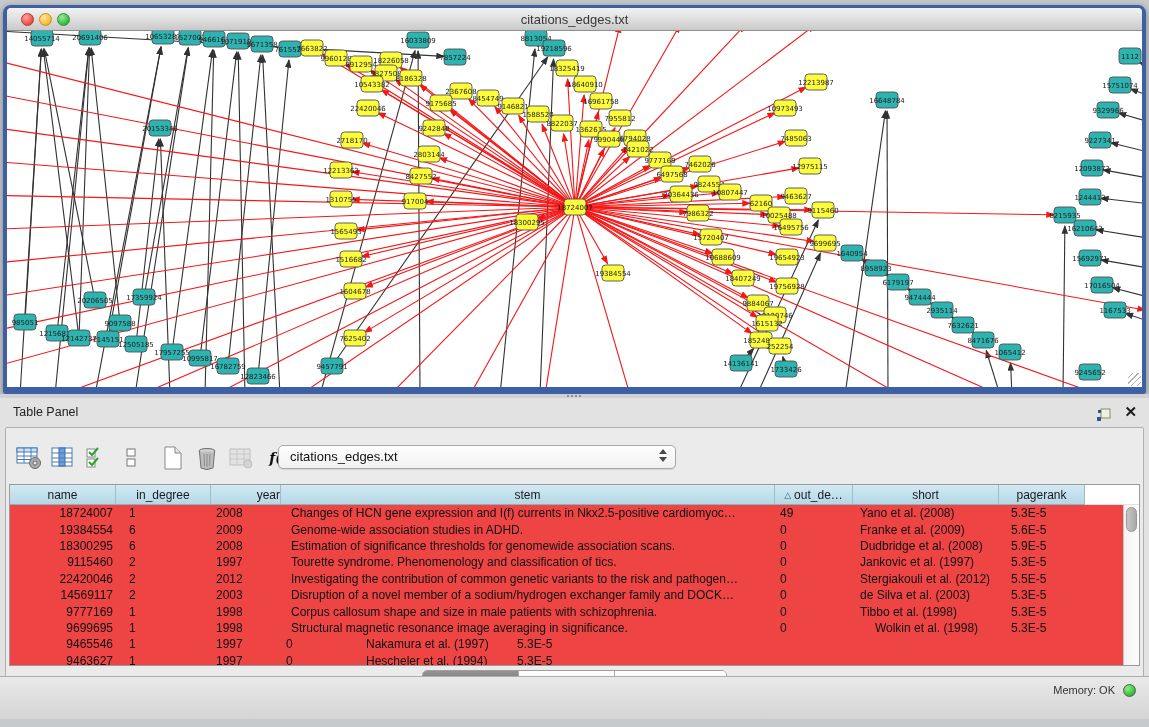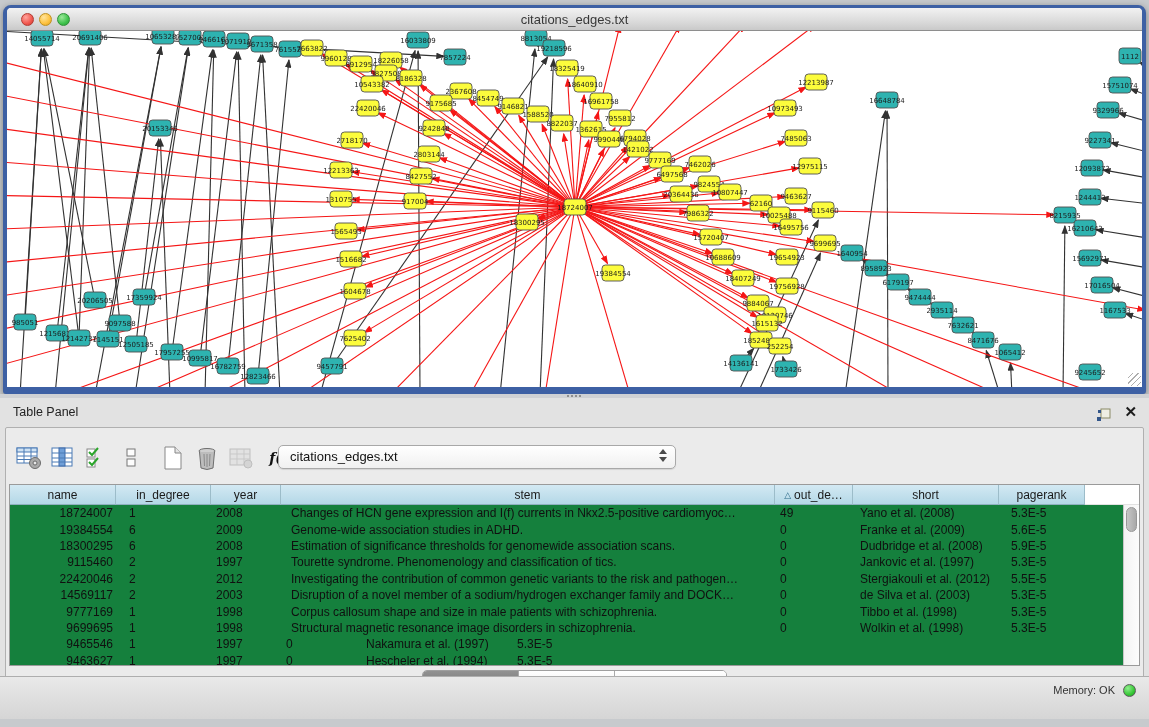--- a/index.html
+++ b/index.html
@@ -45,21 +45,21 @@
   .tbtn.gap { margin-left:8px; }
   .fx { font-family:"DejaVu Serif", serif; font-style:italic; font-size:14px; color:#111; font-weight:bold; }
   .combo { position:absolute; left:272px; top:17px; width:398px; height:24px;
     border:1px solid #a8a8a8; border-radius:5px; background:linear-gradient(#ffffff,#f0f0f0);
     font-size:13px; line-height:22px; padding-left:11px; color:#111;
     box-shadow:0 1px 1px rgba(0,0,0,.1); }
   .combo-arrows { position:absolute; right:7px; top:3px; width:9px; }
   .combo-arrows .up    { width:0;height:0;border-left:4px solid transparent;border-right:4px solid transparent;border-bottom:5px solid #4a4a4a; margin-bottom:3px; }
   .combo-arrows .down  { width:0;height:0;border-left:4px solid transparent;border-right:4px solid transparent;border-top:5px solid #4a4a4a; }
   
-  .tgrid { position:absolute; left:3px; right:3px; top:56px; bottom:30px; background:#15803d; border:1px solid #9a9a9a; overflow:hidden; }
+  .tgrid { position:absolute; left:3px; right:3px; top:56px; bottom:30px; background:#ef4444; border:1px solid #9a9a9a; overflow:hidden; }
   .thead { display:flex; height:20px; font-size:12px; color:#1a1a1a; }
   .th { background:linear-gradient(#d3e9f3,#b4d8e7); border-right:1px solid #9cbcc9; border-bottom:1px solid #8fb0bf;
         display:flex; align-items:center; justify-content:center; white-space:nowrap; overflow:hidden; flex:none; }
   .th .sort { color:#2e6b8a; font-size:9px; margin-right:3px; }
   .thead .filler { flex:1; background:#fff; border-bottom:1px solid #e2e2e2; }
   .tr { display:flex; height:16.4px; font-size:12px; color:#101010; align-items:center; }
   .td { flex:none; white-space:nowrap; overflow:hidden; padding:0 6px; }
   .td.c0 { text-align:right; padding-right:3px; }
   .td.c1 { padding-left:13px; }
   .td.c2 { padding-left:5px; }
@@ -797,21 +797,21 @@
         </span>
     </div>
     <div class="tgrid">
       <div class="thead" id="thead">
           <div class="th" style="width: 106px;">
             <span>name</span>
           </div>
           <div class="th" style="width: 95px;">
             <span>in_degree</span>
           </div>
-          <div class="th" style="width: 70px;">
+          <div class="th" style="width: 70px; justify-content: flex-end;">
             <span>year</span>
           </div>
           <div class="th" style="width: 494px;">
             <span>stem</span>
           </div>
           <div class="th" style="width: 78px;">
             <span class="sort">△</span>
             <span>out_de…</span>
           </div>
           <div class="th" style="width: 146px;">
@@ -883,23 +883,23 @@
             <div class="td c2" style="width: 70px;">1998</div>
             <div class="td c3" style="width: 494px;">Corpus callosum shape and size in male patients with schizophrenia.</div>
             <div class="td c4" style="width: 78px;">0</div>
             <div class="td c5" style="width: 146px;">Tibbo et al. (1998)</div>
             <div class="td c6" style="width: 86px;">5.3E-5</div>
           </div>
           <div class="tr">
             <div class="td c0" style="width: 106px;">9699695</div>
             <div class="td c1" style="width: 95px;">1</div>
             <div class="td c2" style="width: 70px;">1998</div>
-            <div class="td c3" style="width: 494px;">Structural magnetic resonance image disorders in schizophrenia.</div>
+            <div class="td c3" style="width: 494px;">Structural magnetic resonance image averaging in significance.</div>
             <div class="td c4" style="width: 78px;">0</div>
-            <div class="td c5" style="width: 146px;">Wolkin et al. (1998)</div>
+            <div class="td c5" style="width: 146px; text-align: center;">Wolkin et al. (1998)</div>
             <div class="td c6" style="width: 86px;">5.3E-5</div>
           </div>
           <div class="tr">
             <div class="td c0" style="width: 106px;">9465546</div>
             <div class="td c1" style="width: 95px;">1</div>
             <div class="td c2" style="width: 70px;">1997</div>
             <div class="td c4" style="width: 78px;">0</div>
             <div class="td c5" style="width: 146px;">Nakamura et al. (1997)</div>
             <div class="td c6" style="width: 86px;">5.3E-5</div>
           </div>

